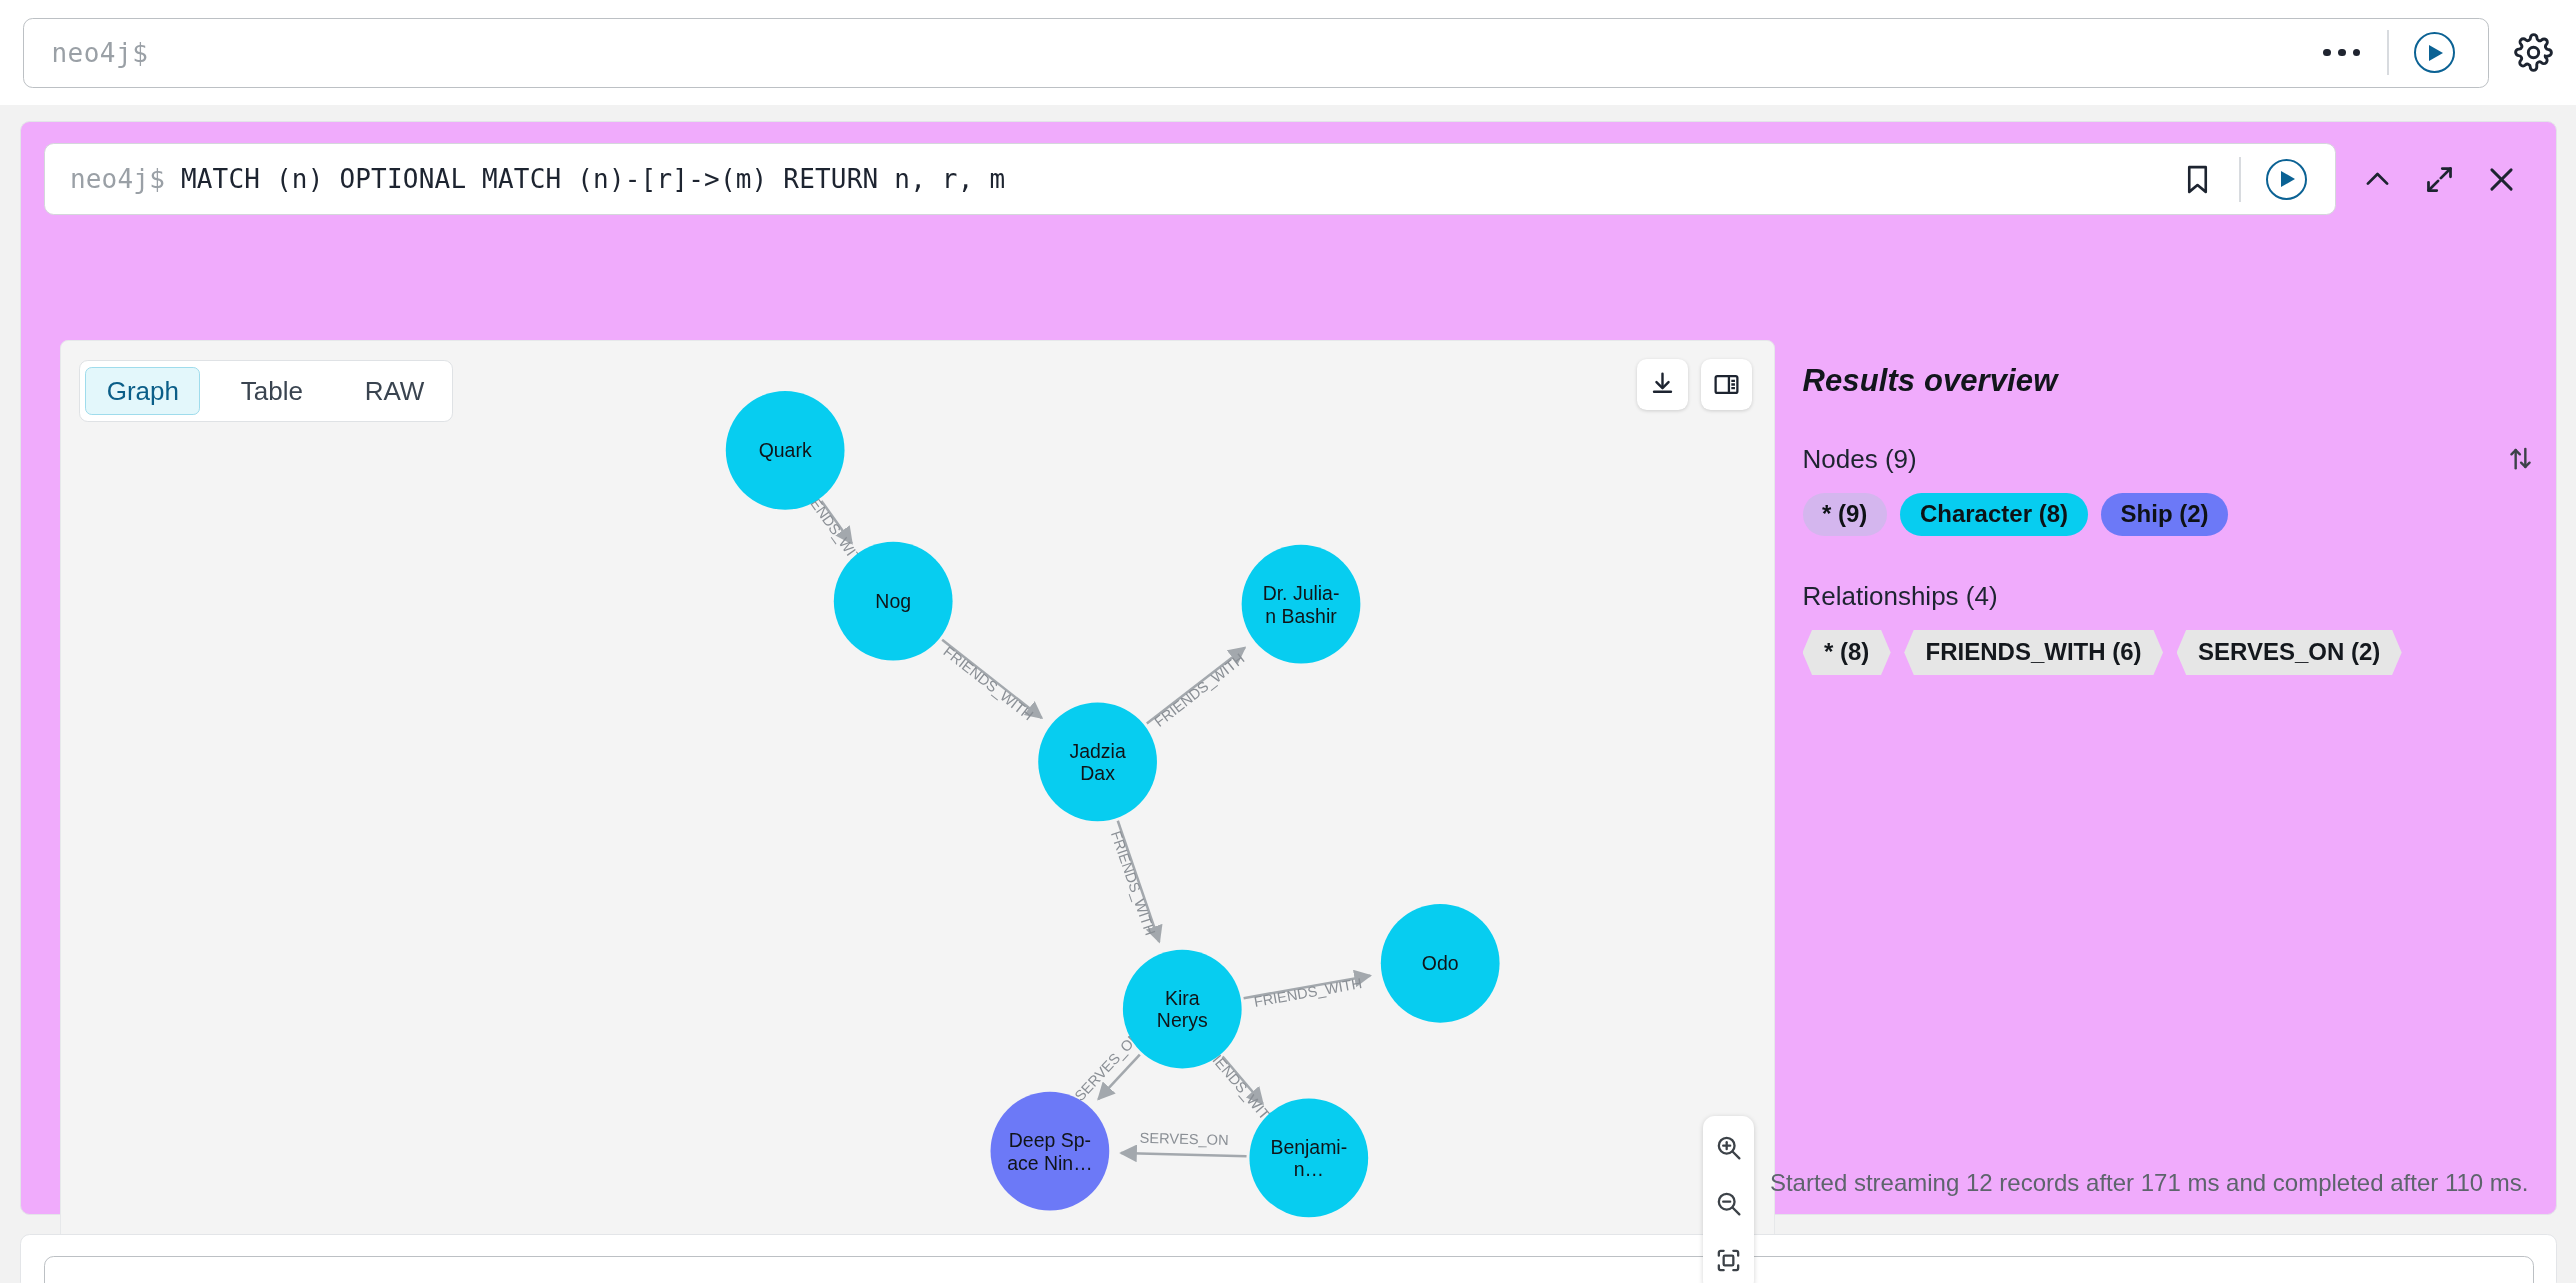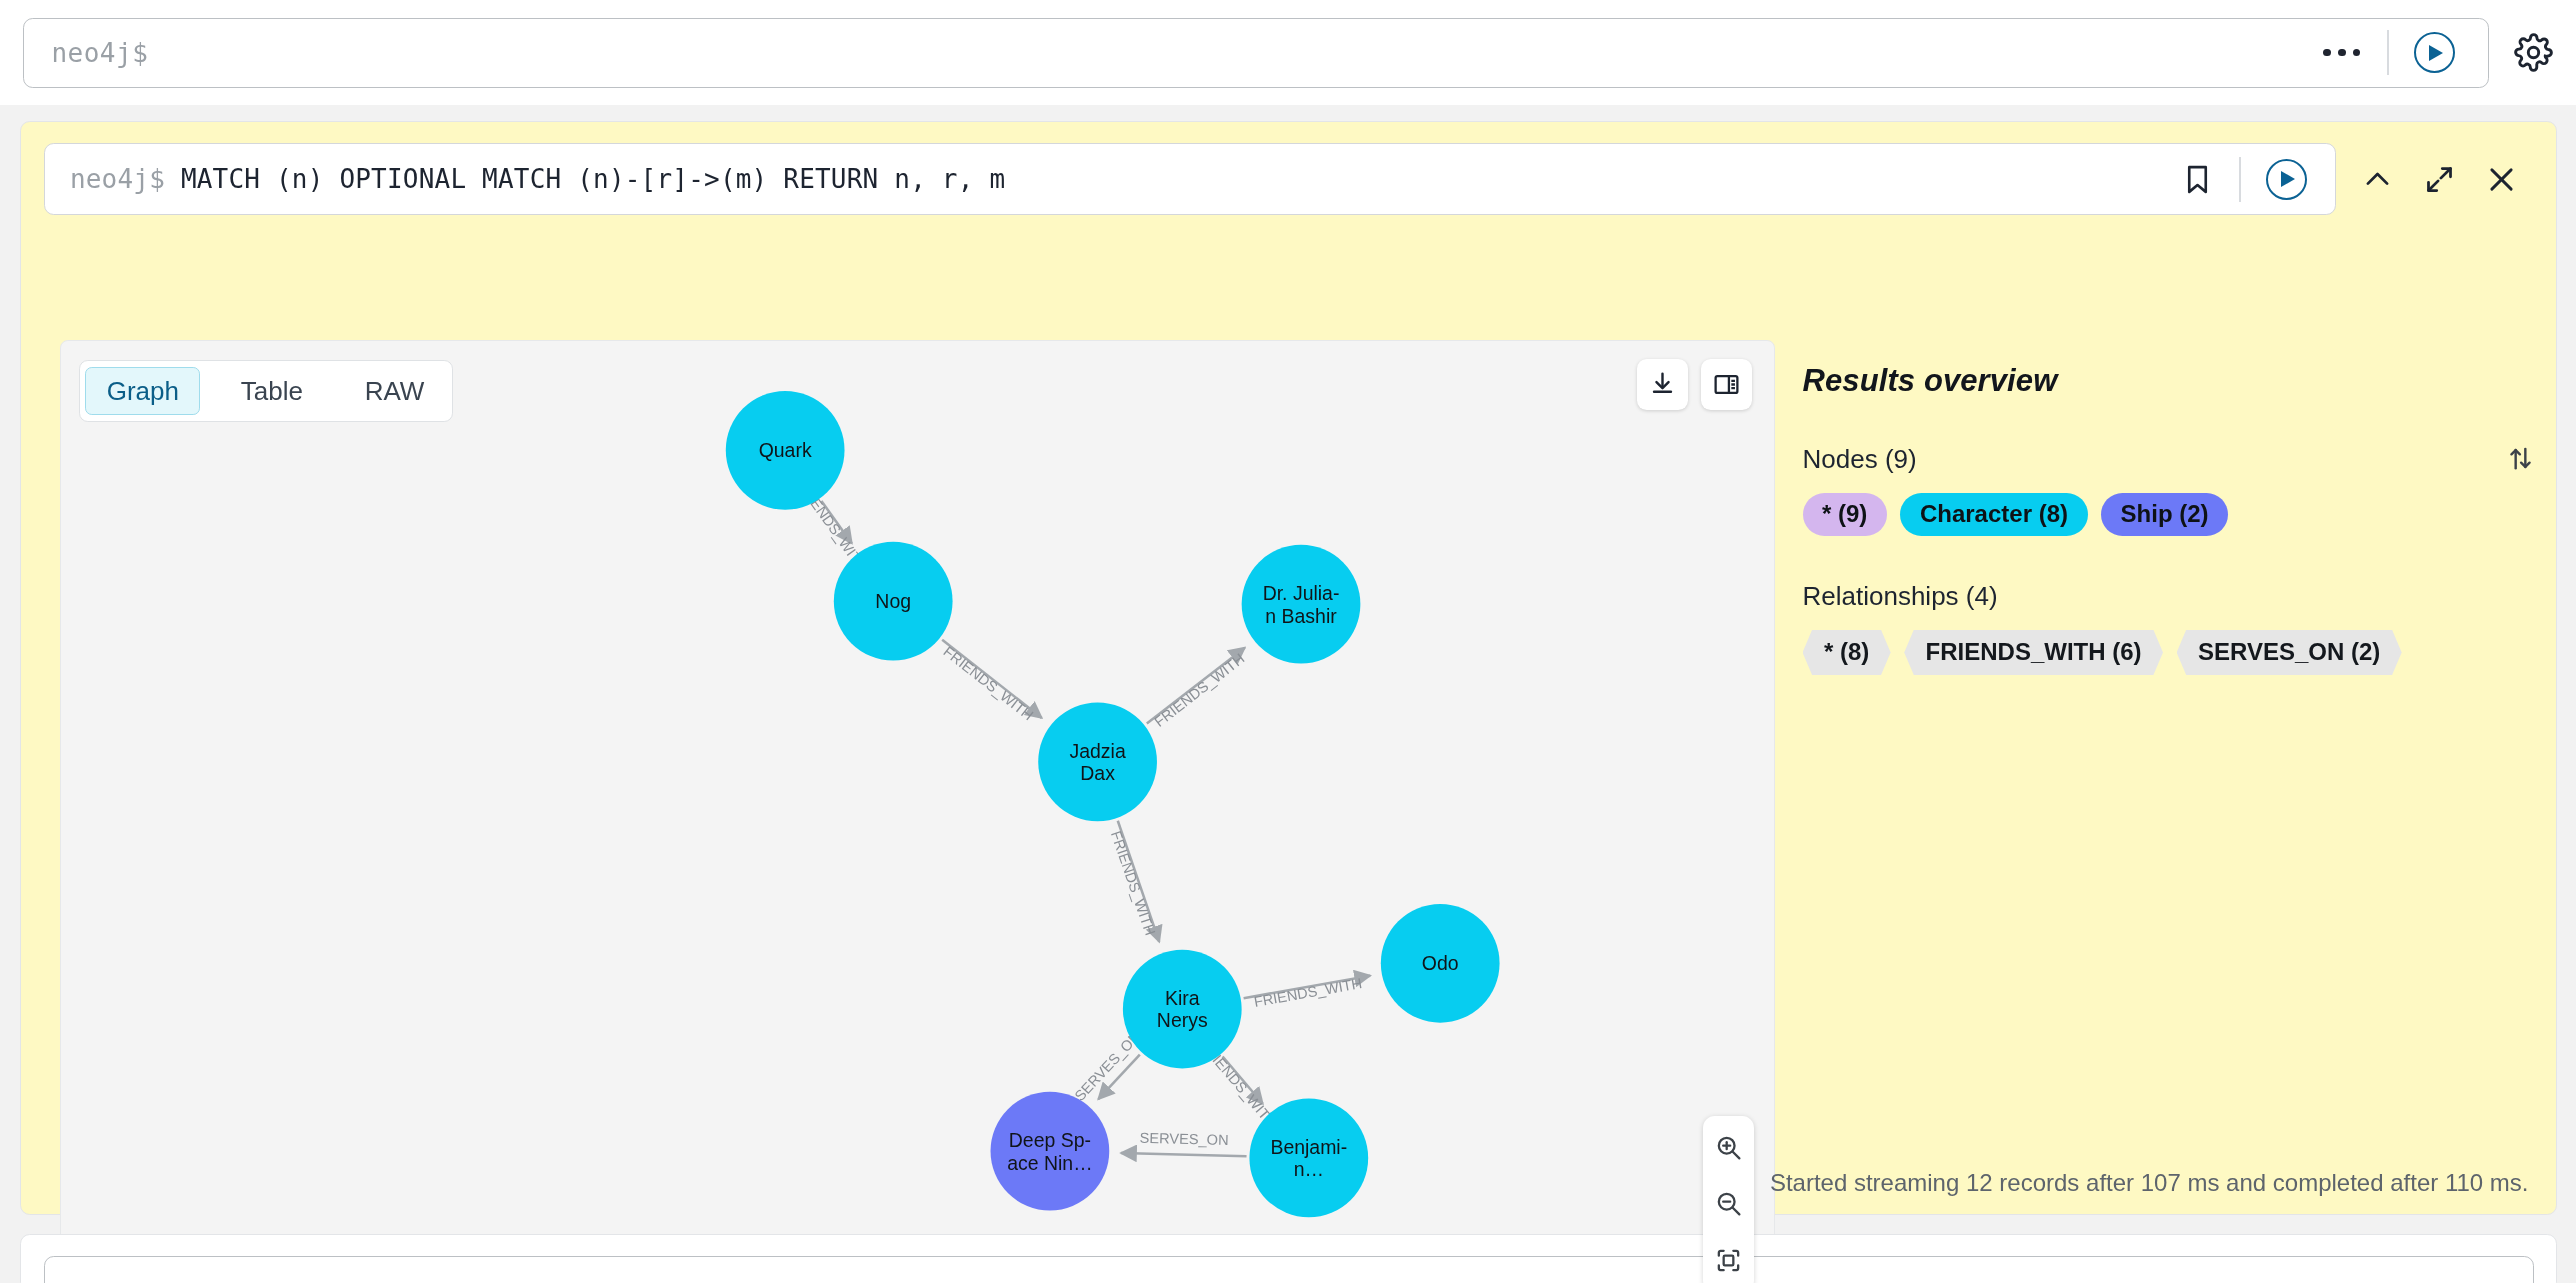--- a/index.html
+++ b/index.html
@@ -35,21 +35,21 @@
   .run-circle .tri {
     width: 0; height: 0; margin-left: 3.9px;
     border-left: 14.6px solid #0b6294;
     border-top: 8.8px solid transparent; border-bottom: 8.8px solid transparent;
   }
   .gear { margin-left: 25px; cursor:pointer; display:flex;align-items:center;}
 
   
   .editor-card {
     position:absolute; left: 19.5px; top: 121px; width: 2537px; height: 1094px;
-    background:#fef9c3; border:1px solid #e3e5e8; border-radius: 9.7px;
+    background:#f0abfc; border:1px solid #e3e5e8; border-radius: 9.7px;
   }
   .query-row { display:flex; align-items:center; padding: 21.4px 23.4px 0 23.4px; }
   .query-box {
     flex: 1; height: 72px; border:1.5px solid #d4d7db; border-radius: 9.7px;
     display:flex; align-items:center; padding: 0 25px; background:#fff;
   }
   .query-text {
     font-family: "DejaVu Sans Mono", monospace; font-size: 26px; color:#1d2430;
     white-space: pre; flex:1; letter-spacing: 0.2px;
   }
@@ -318,19 +318,19 @@
     <div class="ov-sec-row">
       <span class="ov-sec">Relationships (4)</span>
     </div>
     <div class="pill-row" id="rel-chips">
         <span class="chip">* (8)</span>
         <span class="chip">FRIENDS_WITH (6)</span>
         <span class="chip">SERVES_ON (2)</span>
       </div>
   </div>
 
-  <div class="status">Started streaming 12 records after 107 ms and completed after 110 ms.</div>
+  <div class="status">Started streaming 12 records after 171 ms and completed after 110 ms.</div>
 </div>
 
 <div class="bottom-card">
   <div class="bottom-inner"></div>
 </div>
 
 
 </body></html>

